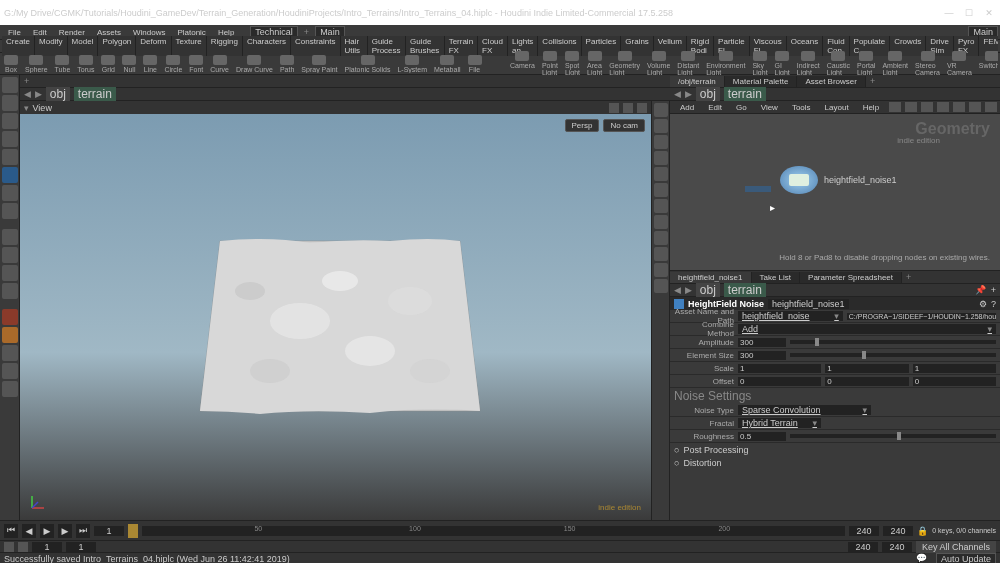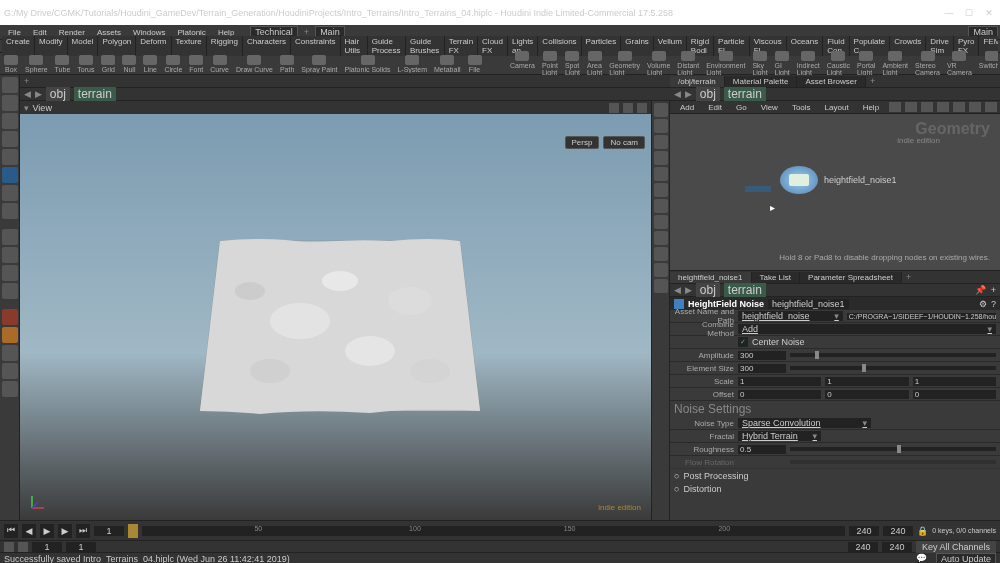--- a/index.html
+++ b/index.html
@@ -28,21 +28,21 @@
 .leftcol .ltool.sel { background:#2a5a8a; }
 .leftcol .ltool.red { background:#8a3a2a; }
 .leftcol .ltool.orange { background:#aa6a2a; }
 .viewport { flex:1; position:relative; background:linear-gradient(#7a9ab0 0%,#a0b8c5 60%,#3a3a3a 100%); border-right:1px solid #222; }
 .viewhdr { height:13px; background:#333; display:flex; align-items:center; padding:0 4px; }
 .viewhdr .vright { margin-left:auto; display:flex; gap:4px; }
 .terrain { position:absolute; left:170px; top:110px; width:300px; height:230px; }
 .terrain svg { width:100%; height:100%; }
 .viewlabel { position:absolute; right:10px; bottom:8px; font-size:8px; color:#aa8833; }
 .axis { position:absolute; left:8px; bottom:8px; width:20px; height:20px; }
-.vpcorner { position:absolute; right:6px; top:35px; display:flex; gap:4px; }
+.vpcorner { position:absolute; right:6px; top:18px; display:flex; gap:4px; }
 .vpcorner .pill { background:#333; padding:1px 6px; font-size:8px; border:1px solid #555; border-radius:2px; }
 .rightcol { width:18px; background:#3a3a3a; display:flex; flex-direction:column; gap:2px; padding-top:2px; border-right:1px solid #222; }
 .rightcol .rtool { width:14px; height:14px; margin:0 auto; background:#555; border-radius:2px; cursor:pointer; }
 .rightpane { width:330px; background:#3a3a3a; display:flex; flex-direction:column; }
 .nodegraph { flex:1; position:relative; background:#4a4a4a; }
 .nodegraph .geomlabel { position:absolute; right:10px; top:6px; font-size:16px; color:#666; font-weight:bold; }
 .nodegraph .indie { position:absolute; right:60px; top:22px; font-size:8px; color:#888; }
 .nodegraph .node { position:absolute; left:110px; top:52px; display:flex; align-items:center; gap:6px; }
 .nodegraph .nodeico { width:38px; height:28px; border-radius:50%; background:radial-gradient(#a0d0f0,#5080b0); display:flex; align-items:center; justify-content:center; }
 .nodegraph .nodeico .inner { width:20px; height:12px; background:#e0f0e0; border-radius:2px; }
@@ -450,25 +450,20 @@
           </span>
         <span style="flex:1.5;background:#222;padding:0 2px;font-size:7px;overflow:hidden;">C:/PROGRA~1/SIDEEF~1/HOUDIN~1.258/houdini/otls/O</span>
       </div>
       <div class="paramrow">
         <span class="plabel">Combine Method</span>
         <span class="pcombo">
             <span>Add</span>
             <span class="arrow">▾</span>
           </span>
       </div>
-      <div class="paramrow">
-        <span class="plabel"></span>
-        <span class="pcheck">✓</span>
-        <span>Center Noise</span>
-      </div>
       <div id="paramrows1">
           <div class="paramrow">
             <span class="plabel">Amplitude</span>
             <span class="pval">300</span>
             <span class="pslider">
               <span class="thumb" style="left:12%"></span>
             </span>
           </div>
           <div class="paramrow">
             <span class="plabel">Element Size</span>
@@ -507,25 +502,20 @@
       </div>
       <div id="paramrows2">
           <div class="paramrow">
             <span class="plabel">Roughness</span>
             <span class="pval">0.5</span>
             <span class="pslider">
               <span class="thumb" style="left:52%"></span>
             </span>
           </div>
         </div>
-      <div class="paramrow" style="opacity:0.4;">
-        <span class="plabel">Flow Rotation</span>
-        <span class="pval"></span>
-        <span class="pslider"></span>
-      </div>
       <div class="belowrow">
         <span>○</span>
         <span>Post Processing</span>
       </div>
       <div class="belowrow">
         <span>○</span>
         <span>Distortion</span>
       </div>
     </div>
   </div>

